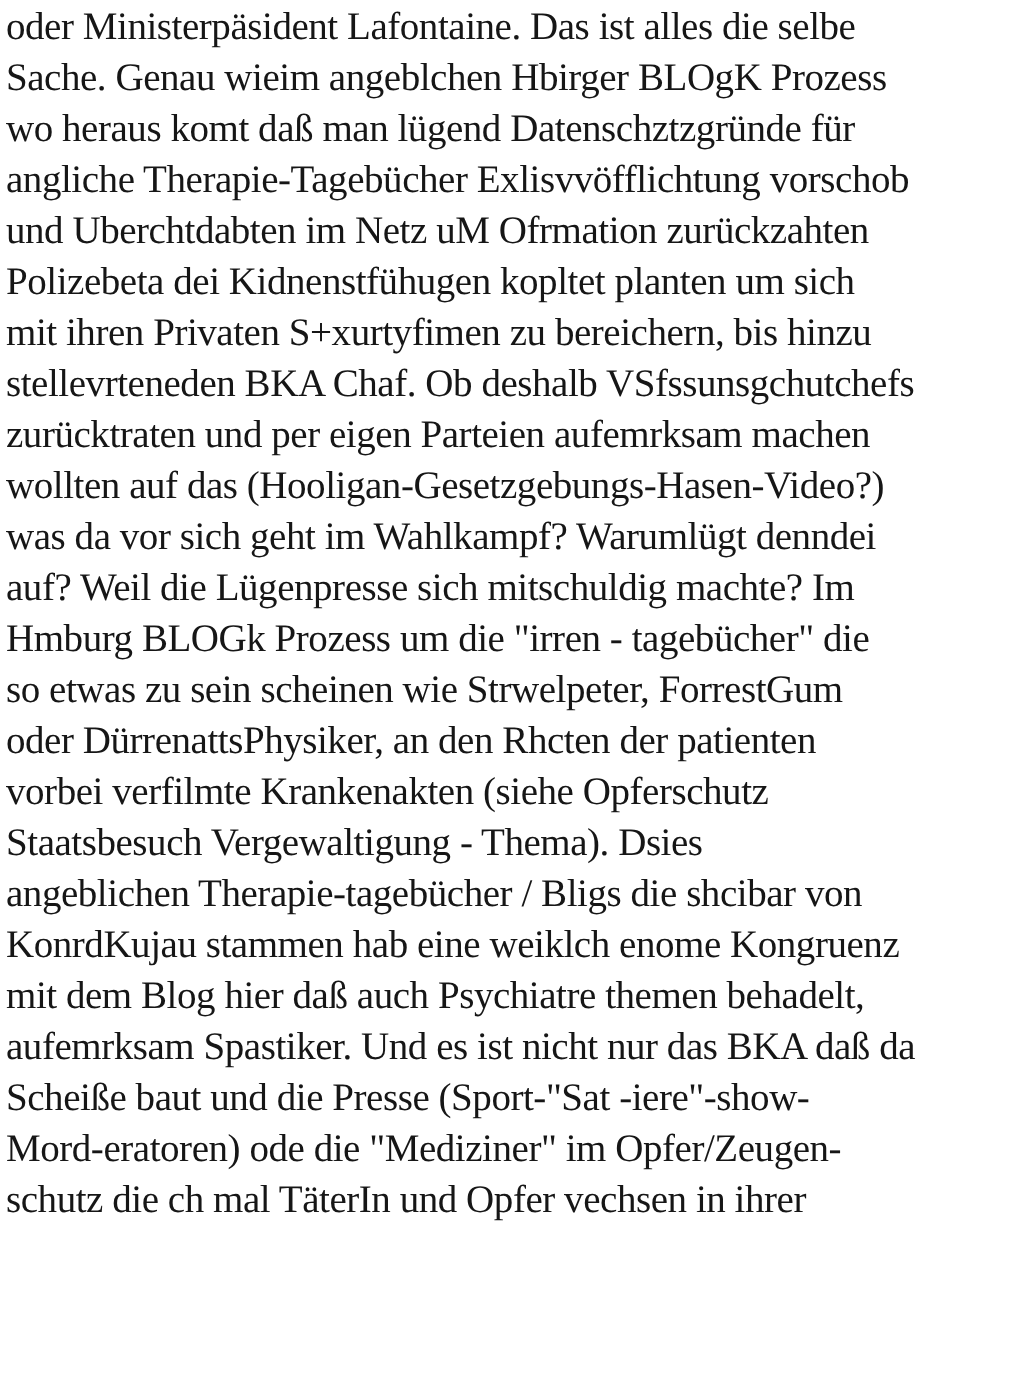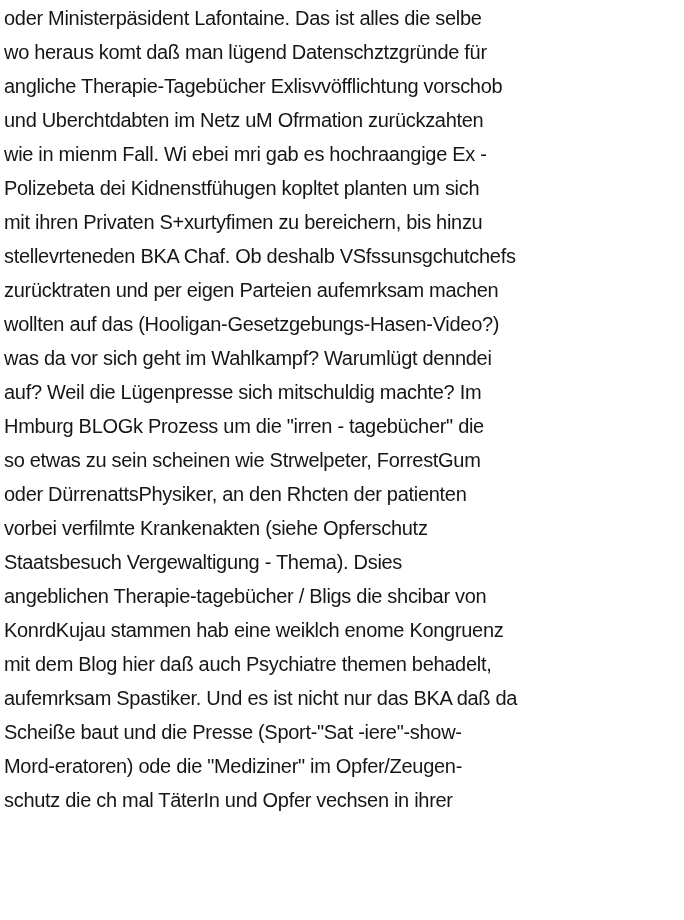--- a/index.html
+++ b/index.html
@@ -10,41 +10,41 @@
   body {
     width: 684px;
     height: 920px;
     overflow: hidden;
   }
   .text-body {
     box-sizing: border-box;
     width: 668px;
     height: 920px;
     padding: 1px 0 0 4px;
-    font-family: Liberation Sans, sans-serif;
-    font-size: 20px;
+    font-family: Liberation Serif, serif;
+    font-size: 26px;
     line-height: 34px;
     letter-spacing: -0.3px;
     color: #161616;
     font-weight: 400;
   }
   .text-line {
     white-space: nowrap;
     height: 34px;
   }
 </style>
 </head>
 <body>
 
 <div class="text-body">
   <div class="text-line">oder Ministerpäsident Lafontaine. Das ist alles die selbe</div>
+  <div class="text-line">Sache. Genau wieim angeblchen Hbirger BLOgK Prozess</div>
   <div class="text-line">wo heraus komt daß man lügend Datenschztzgründe für</div>
   <div class="text-line">angliche Therapie-Tagebücher Exlisvvöfflichtung vorschob</div>
   <div class="text-line">und Uberchtdabten im Netz uM Ofrmation zurückzahten</div>
-  <div class="text-line">wie in mienm Fall. Wi ebei mri gab es hochraangige Ex -</div>
   <div class="text-line">Polizebeta dei Kidnenstfühugen kopltet planten um sich</div>
   <div class="text-line">mit ihren Privaten S+xurtyfimen zu bereichern, bis hinzu</div>
   <div class="text-line">stellevrteneden BKA Chaf. Ob deshalb VSfssunsgchutchefs</div>
   <div class="text-line">zurücktraten und per eigen Parteien aufemrksam machen</div>
   <div class="text-line">wollten auf das (Hooligan-Gesetzgebungs-Hasen-Video?)</div>
   <div class="text-line">was da vor sich geht im Wahlkampf? Warumlügt denndei</div>
   <div class="text-line">auf? Weil die Lügenpresse sich mitschuldig machte? Im</div>
   <div class="text-line">Hmburg BLOGk Prozess um die "irren - tagebücher" die</div>
   <div class="text-line">so etwas zu sein scheinen wie Strwelpeter, ForrestGum</div>
   <div class="text-line">oder DürrenattsPhysiker, an den Rhcten der patienten</div>

